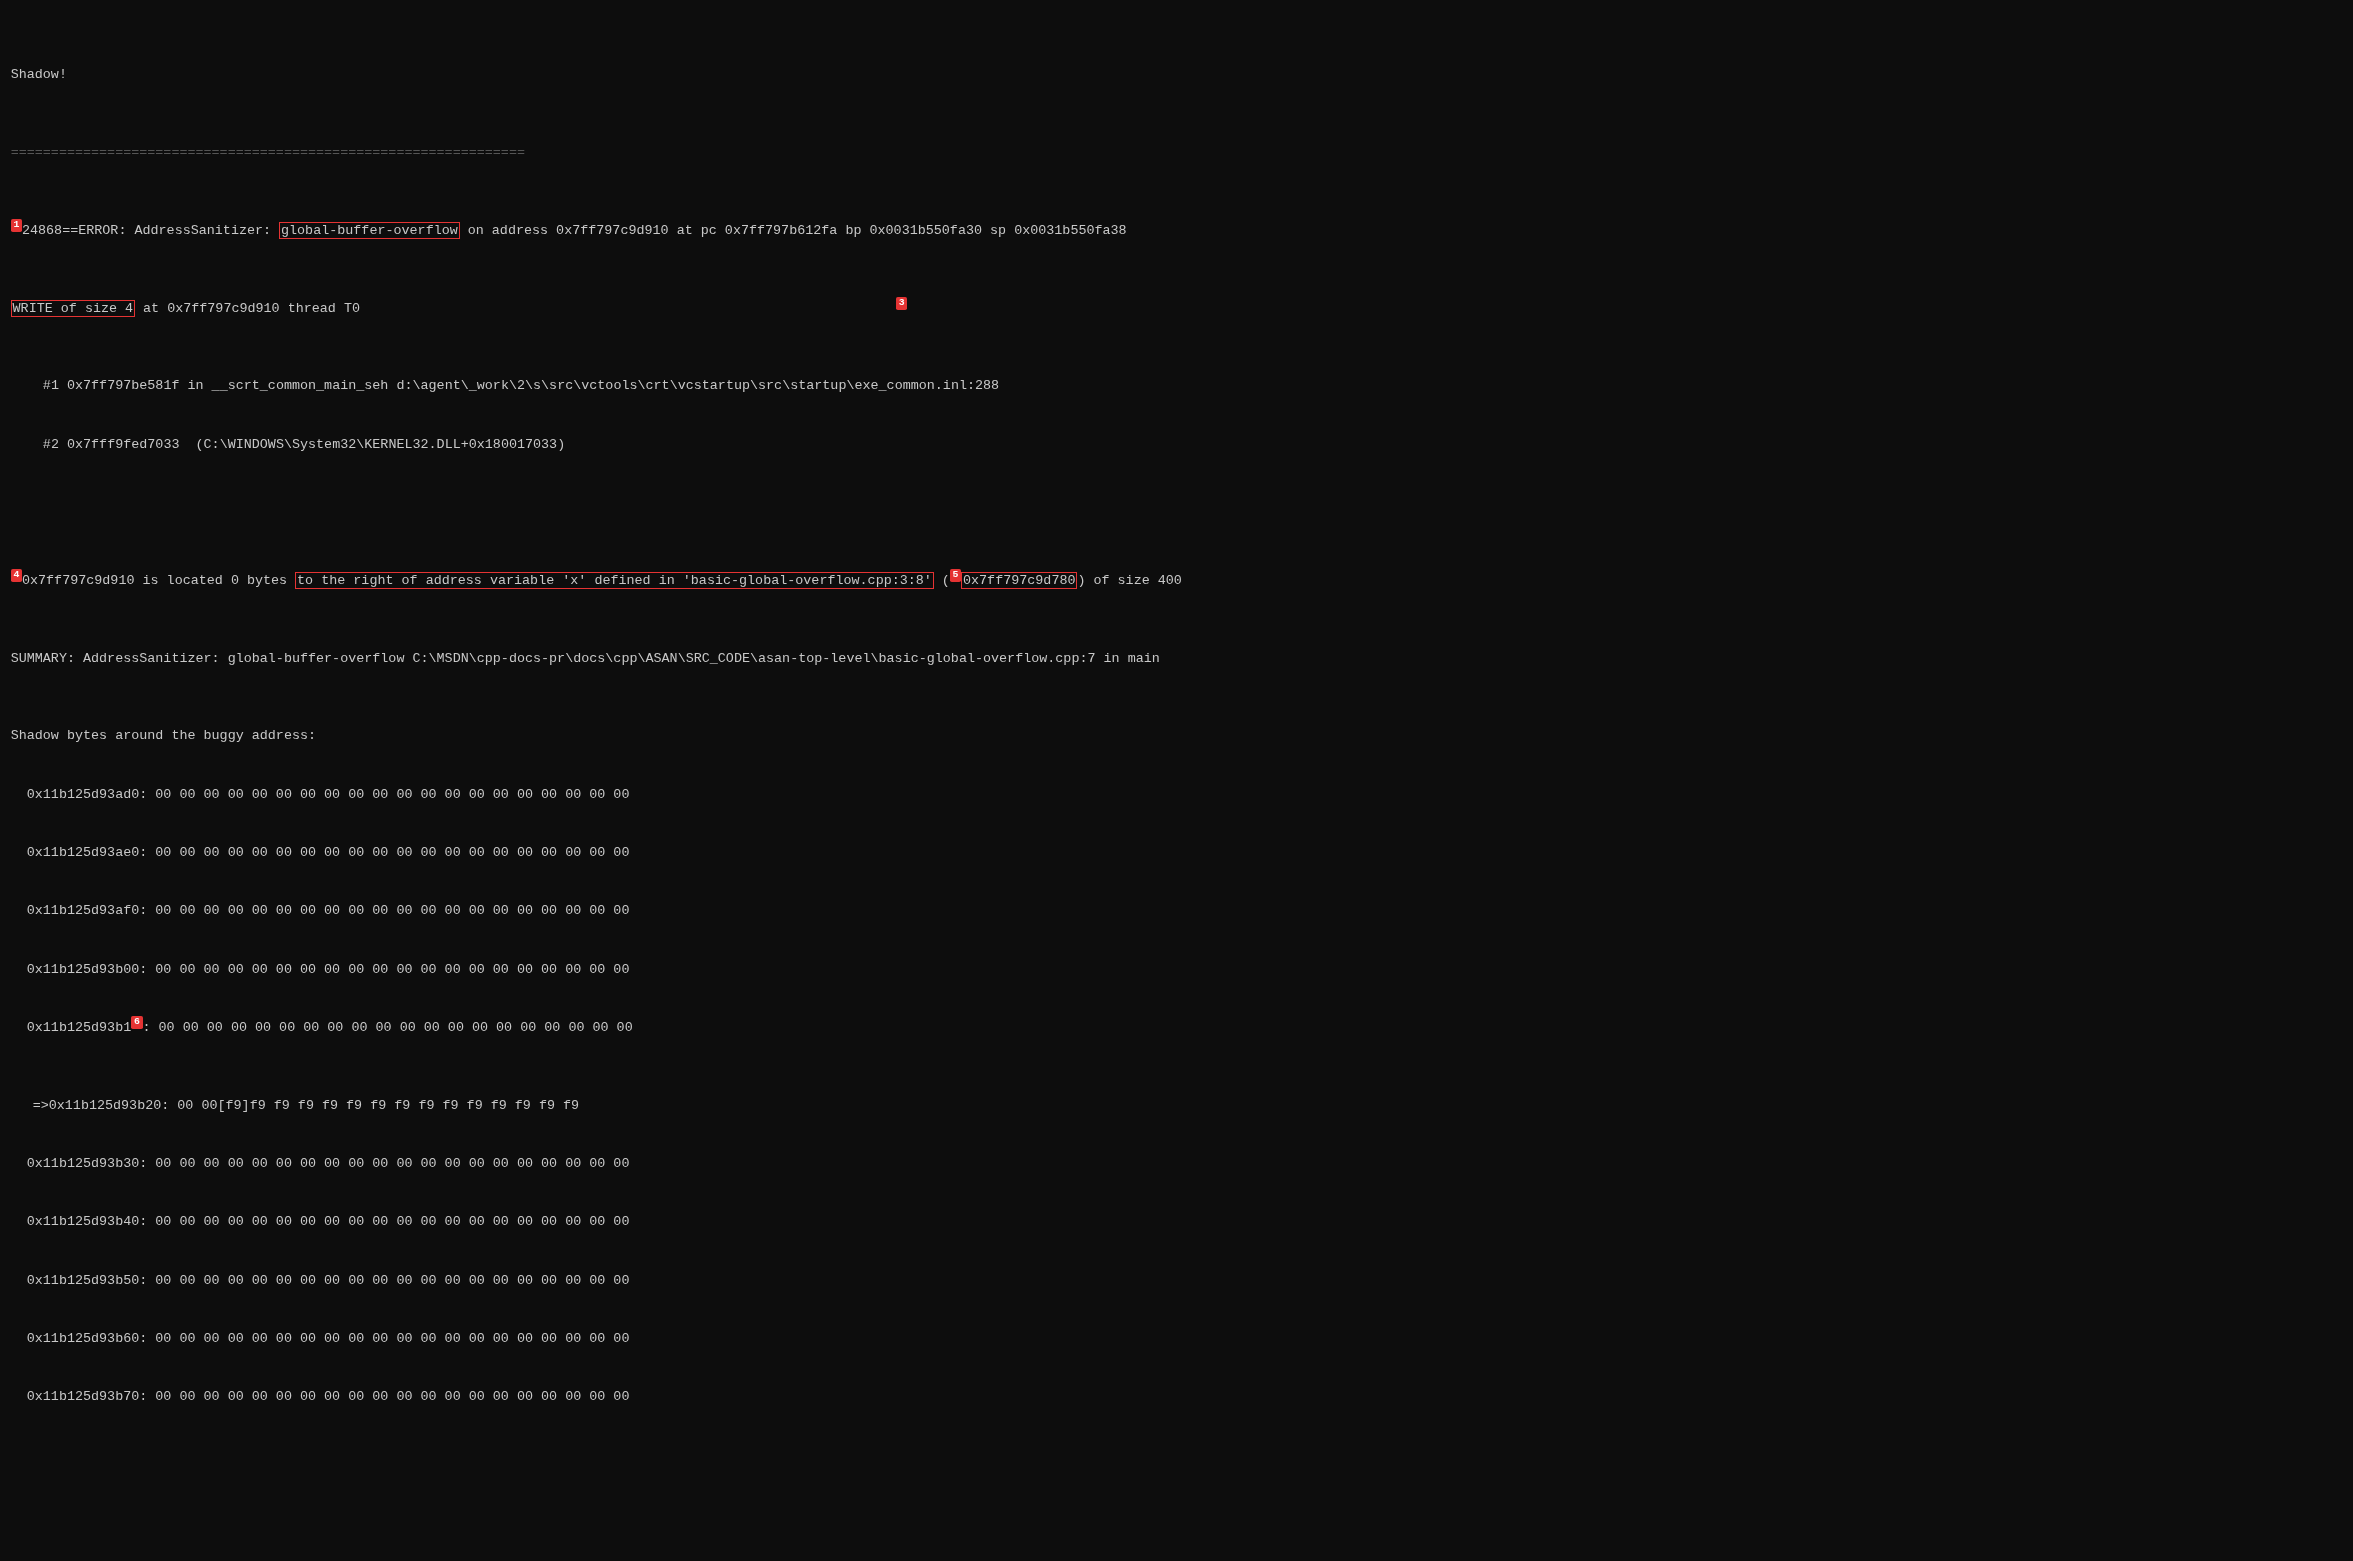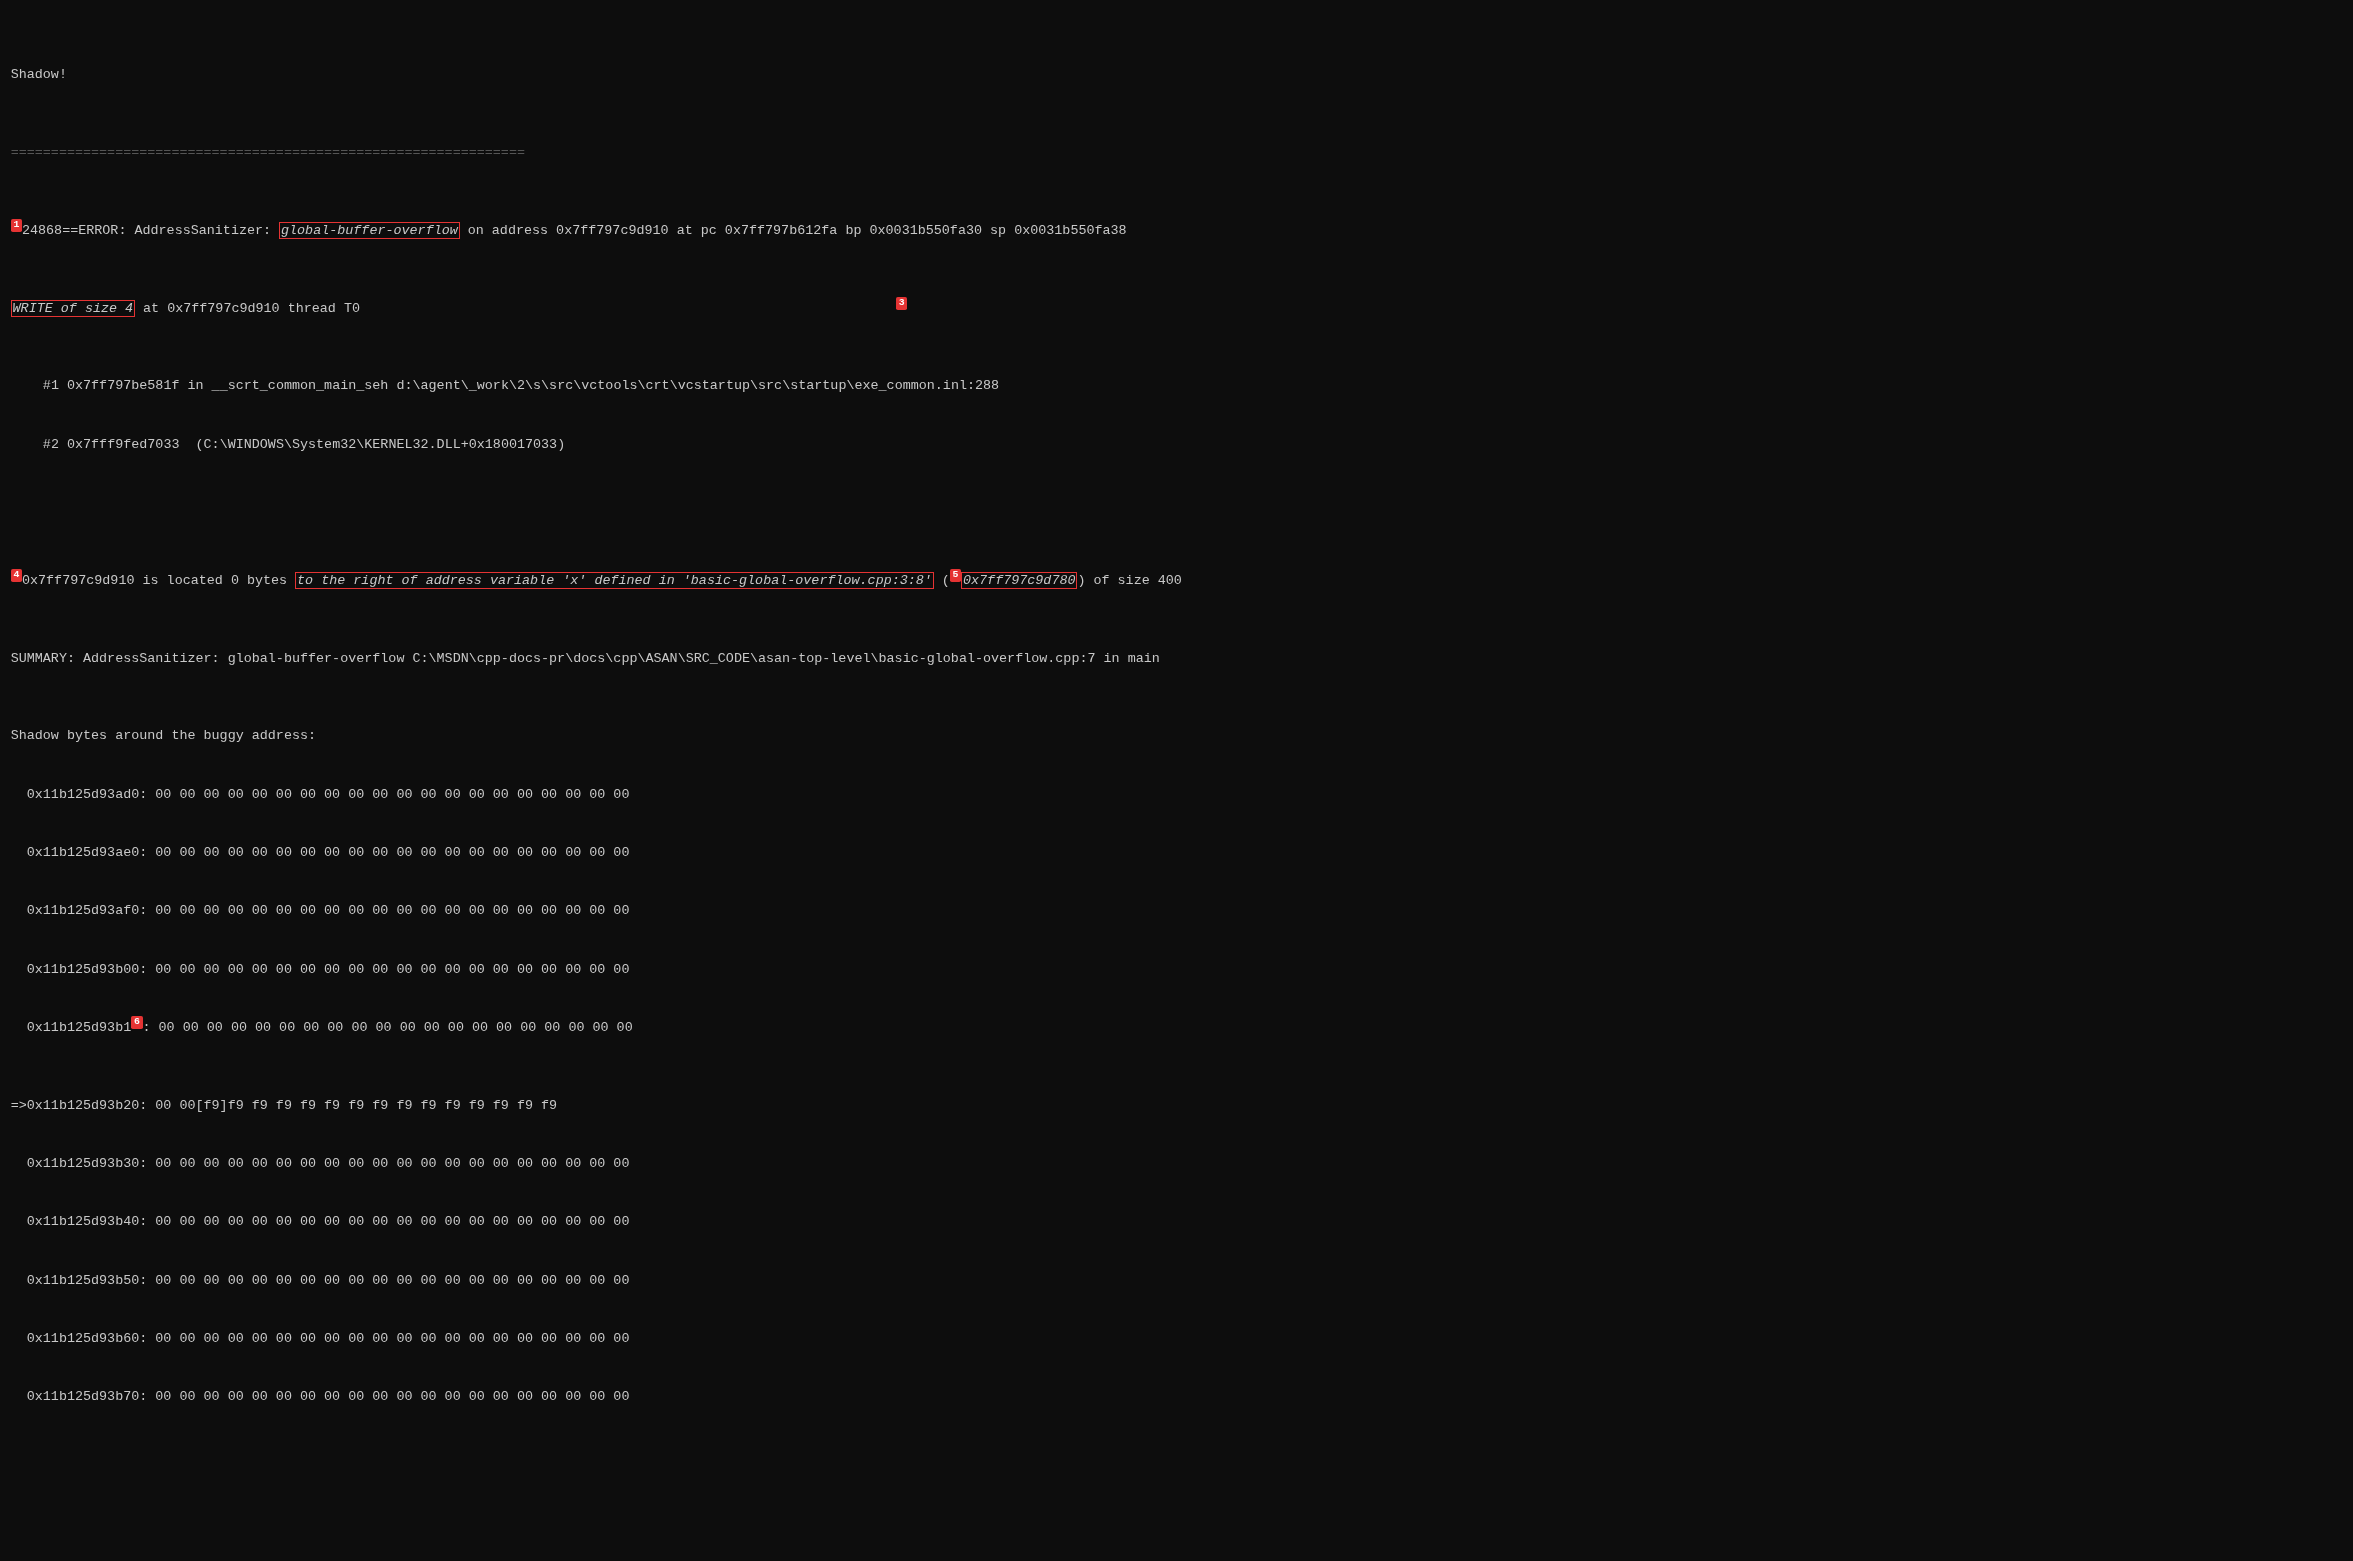--- a/index.html
+++ b/index.html
@@ -20,34 +20,34 @@
 
     .terminal-content {
       white-space: pre-wrap;
       word-break: break-all;
     }
 
     .highlight-box {
       display: inline;
       border: 1.8px solid #e53333;
       padding: 0 0.9px;
-      font-style: italic;
     }
 
     .line {
       display: block;
       position: relative;
     }
 
     .error-line {
       color: #c8c8c8;
     }
 
     .arrow-line {
       color: #c8c8c8;
+      margin-left: 22px;
     }
 
     .separator {
       color: #555;
     }
 
     .inline-badge {
       display: inline-block;
       background-color: #e53333;
       color: #fff;

